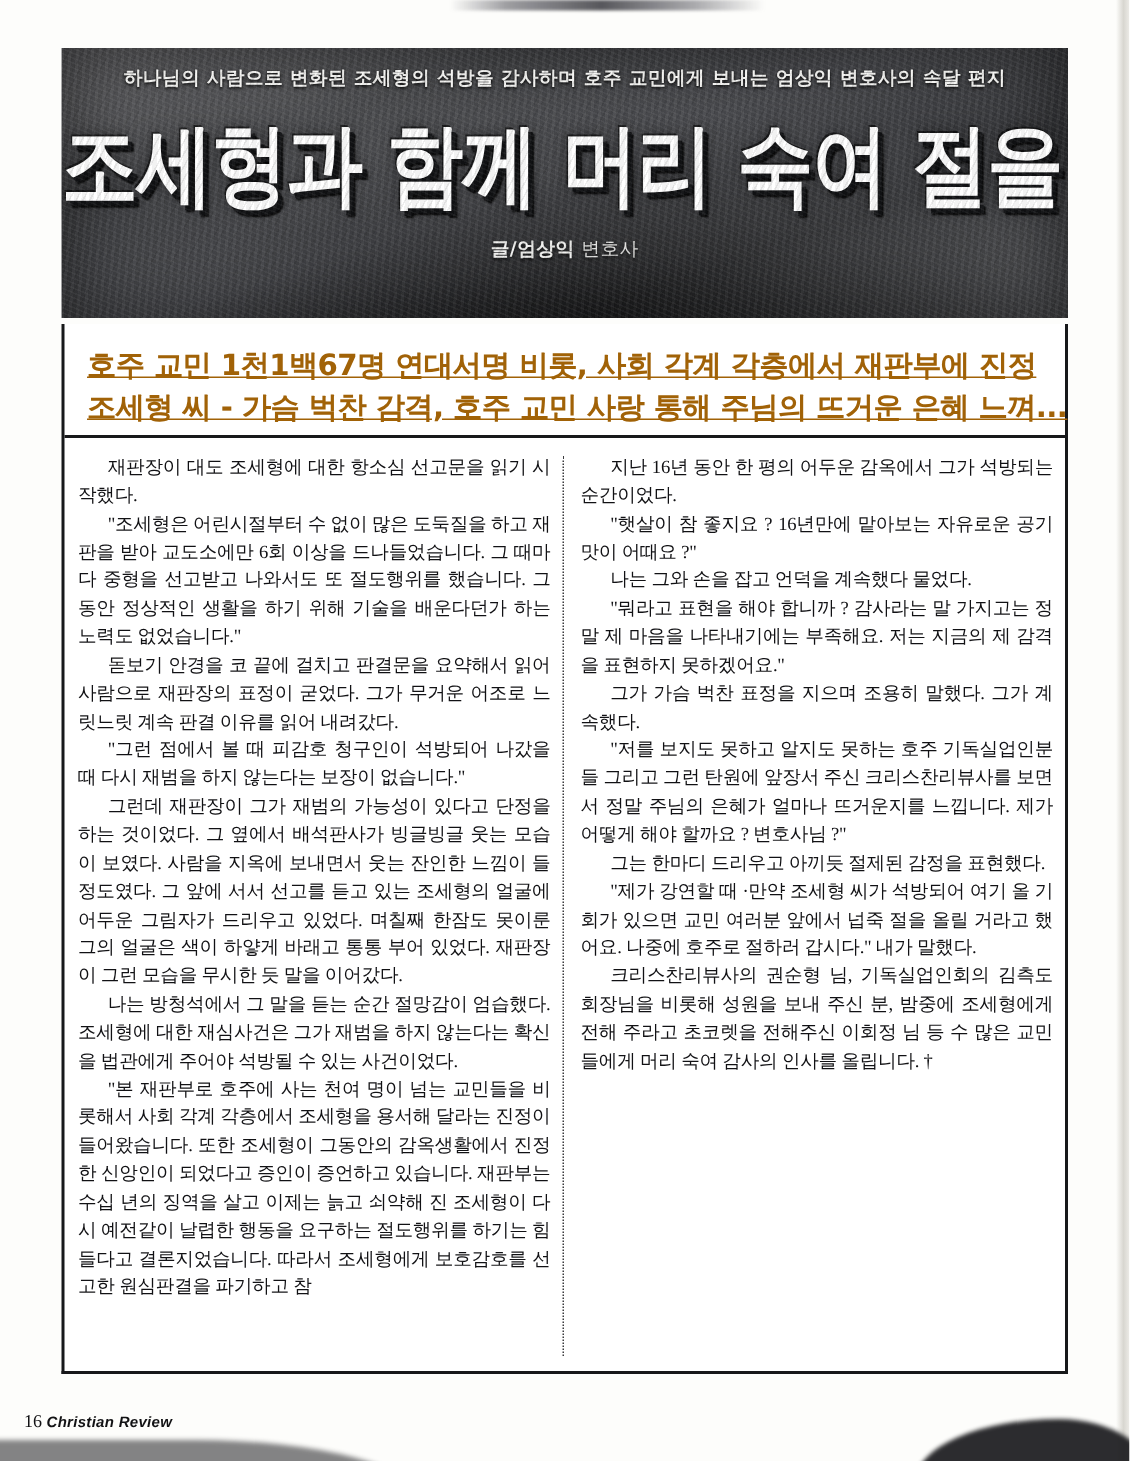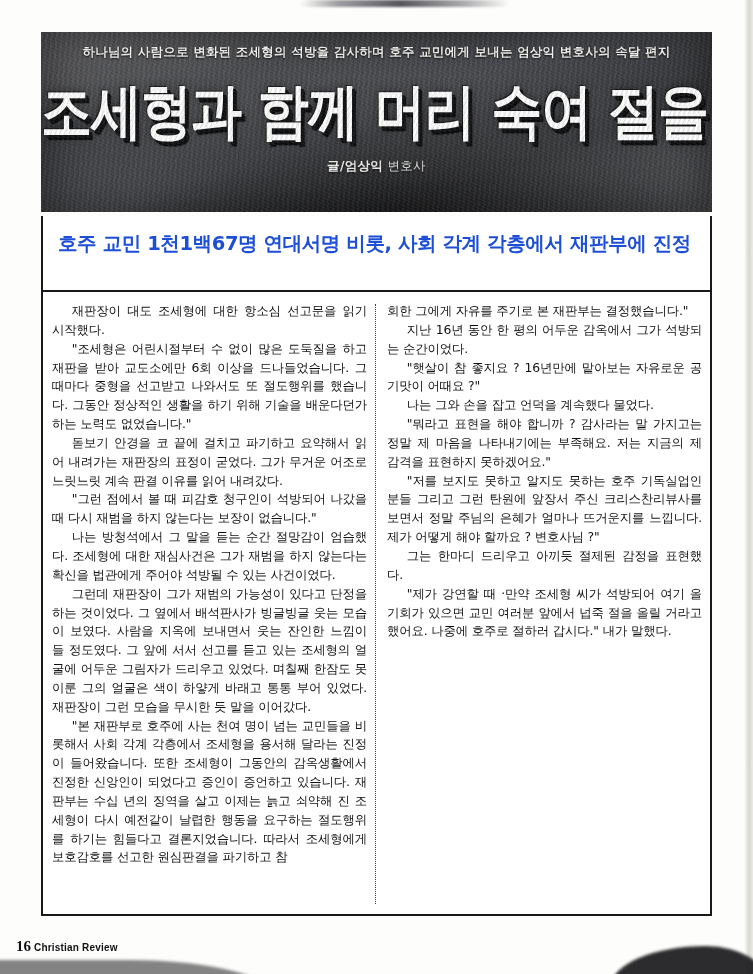--- a/index.html
+++ b/index.html
@@ -140,23 +140,24 @@
 
   .subhead {
     position: absolute;
     left: 44px; top: 222px;
     width: 665px;
     padding: 8px 6px 6px 14px;
     box-sizing: border-box;
     font-size: 19.5px;
     line-height: 1.42;
     font-weight: 700;
-    color: #1d4ed8;
+    color: #a16207;
     letter-spacing: -0.4px;
     white-space: nowrap;
+    text-decoration: underline;
   }
   .subhead .sub-line { display: block; }
 
   .subhead-rule {
     position: absolute;
     left: 43px; top: 290px;
     width: 667px; height: 2px;
     background: #17181a;
   }
 
@@ -174,46 +175,48 @@
     line-height: 1.52;
     color: #111114;
     text-align: justify;
     text-justify: inter-character;
     letter-spacing: -0.15px;
     word-break: break-all;
   }
   .col p {
     margin: 0;
     text-indent: 1.6em;
+    font-family: Liberation Serif, serif;
   }
   .col p.no-indent { text-indent: 0; }
 
   .col-divider {
     position: absolute;
     left: 375px; top: 304px;
     width: 0;
     height: 600px;
     border-left: 1px dotted #3a3a3d;
   }
 
   
   .folio {
     position: absolute;
     left: 16px; top: 936px;
     color: #121214;
     white-space: nowrap;
   }
   .folio .folio-num {
-    font-size: 15px;
-    font-weight: 700;
+    font-size: 12px;
+    font-weight: 400;
     font-family: "Liberation Serif", serif;
   }
   .folio .folio-title {
     font-size: 10px;
     font-weight: 700;
+    font-style: italic;
     letter-spacing: .2px;
     font-family: "Liberation Sans", sans-serif;
     margin-left: 3px;
   }
 </style>
 </head>
 <body>
 
 <div class="page">
 
@@ -226,42 +229,44 @@
     <div class="byline">
       <span class="by-strong">글/엄상익</span>
       <span class="by-soft">변호사</span>
     </div>
   </div>
 
   <div class="article-frame"></div>
 
   <div class="subhead">
     <span class="sub-line">호주 교민 1천1백67명 연대서명 비롯, 사회 각계 각층에서 재판부에 진정</span>
+    <span class="sub-line">조세형 씨 - 가슴 벅찬 감격,   호주 교민 사랑 통해 주님의 뜨거운 은혜 느껴...</span>
   </div>
   <div class="subhead-rule"></div>
 
   <div class="columns">
     <div class="col" id="col-left">
         <p>재판장이 대도 조세형에 대한 항소심 선고문을 읽기 시작했다.</p>
         <p>"조세형은 어린시절부터 수 없이 많은 도둑질을 하고 재판을 받아 교도소에만 6회 이상을 드나들었습니다. 그 때마다 중형을 선고받고 나와서도 또 절도행위를 했습니다. 그동안 정상적인 생활을 하기 위해 기술을 배운다던가 하는 노력도 없었습니다."</p>
-        <p>돋보기 안경을 코 끝에 걸치고 파기하고 요약해서 읽어 내려가는 재판장의 표정이 굳었다. 그가 무거운 어조로 느릿느릿 계속 판결 이유를 읽어 내려갔다.</p>
+        <p>돋보기 안경을 코 끝에 걸치고 판결문을 요약해서 읽어 사람으로 재판장의 표정이 굳었다. 그가 무거운 어조로 느릿느릿 계속 판결 이유를 읽어 내려갔다.</p>
         <p>"그런 점에서 볼 때 피감호 청구인이 석방되어 나갔을 때 다시 재범을 하지 않는다는 보장이 없습니다."</p>
+        <p>그런데 재판장이 그가 재범의 가능성이 있다고 단정을 하는 것이었다. 그 옆에서 배석판사가 빙글빙글 웃는 모습이 보였다. 사람을 지옥에 보내면서 웃는 잔인한 느낌이 들 정도였다. 그 앞에 서서 선고를 듣고 있는 조세형의 얼굴에 어두운 그림자가 드리우고 있었다. 며칠째 한잠도 못이룬 그의 얼굴은 색이 하얗게 바래고 통통 부어 있었다. 재판장이 그런 모습을 무시한 듯 말을 이어갔다.</p>
         <p>나는 방청석에서 그 말을 듣는 순간 절망감이 엄습했다. 조세형에 대한 재심사건은 그가 재범을 하지 않는다는 확신을 법관에게 주어야 석방될 수 있는 사건이었다.</p>
-        <p>그런데 재판장이 그가 재범의 가능성이 있다고 단정을 하는 것이었다. 그 옆에서 배석판사가 빙글빙글 웃는 모습이 보였다. 사람을 지옥에 보내면서 웃는 잔인한 느낌이 들 정도였다. 그 앞에 서서 선고를 듣고 있는 조세형의 얼굴에 어두운 그림자가 드리우고 있었다. 며칠째 한잠도 못이룬 그의 얼굴은 색이 하얗게 바래고 통통 부어 있었다. 재판장이 그런 모습을 무시한 듯 말을 이어갔다.</p>
         <p>"본 재판부로 호주에 사는 천여 명이 넘는 교민들을 비롯해서 사회 각계 각층에서 조세형을 용서해 달라는 진정이 들어왔습니다. 또한 조세형이 그동안의 감옥생활에서 진정한 신앙인이 되었다고 증인이 증언하고 있습니다. 재판부는 수십 년의 징역을 살고 이제는 늙고 쇠약해 진 조세형이 다시 예전같이 날렵한 행동을 요구하는 절도행위를 하기는 힘들다고 결론지었습니다. 따라서 조세형에게 보호감호를 선고한 원심판결을 파기하고 참</p>
       </div>
     <div class="col" id="col-right">
-        <p class="no-indent">회한 그에게 자유를 주기로 본 재판부는 결정했습니다."</p>
         <p>지난 16년 동안 한 평의 어두운 감옥에서 그가 석방되는 순간이었다.</p>
         <p>"햇살이 참 좋지요 ? 16년만에 맡아보는 자유로운 공기맛이 어때요 ?"</p>
         <p>나는 그와 손을 잡고 언덕을 계속했다 물었다.</p>
         <p>"뭐라고 표현을 해야 합니까 ? 감사라는 말 가지고는 정말 제 마음을 나타내기에는 부족해요. 저는 지금의 제 감격을 표현하지 못하겠어요."</p>
+        <p>그가 가슴 벅찬 표정을 지으며 조용히 말했다. 그가 계속했다.</p>
         <p>"저를 보지도 못하고 알지도 못하는 호주 기독실업인분들 그리고 그런 탄원에 앞장서 주신 크리스찬리뷰사를 보면서 정말 주님의 은혜가 얼마나 뜨거운지를 느낍니다. 제가 어떻게 해야 할까요 ? 변호사님 ?"</p>
         <p>그는 한마디 드리우고 아끼듯 절제된 감정을 표현했다.</p>
         <p>"제가 강연할 때 ·만약 조세형 씨가 석방되어 여기 올 기회가 있으면 교민 여러분 앞에서 넙죽 절을 올릴 거라고 했어요. 나중에 호주로 절하러 갑시다." 내가 말했다.</p>
+        <p>크리스찬리뷰사의 권순형 님, 기독실업인회의 김측도 회장님을 비롯해 성원을 보내 주신 분, 밤중에 조세형에게 전해 주라고 초코렛을 전해주신 이회정 님 등 수 많은 교민들에게 머리 숙여 감사의 인사를 올립니다. †</p>
       </div>
   </div>
   <div class="col-divider"></div>
 
   <div class="folio">
     <span class="folio-num">16</span><span class="folio-title">Christian Review</span>
   </div>
 
   <div class="scan-bottomleft-dark"></div>
   <div class="scan-bottom-dark"></div>

